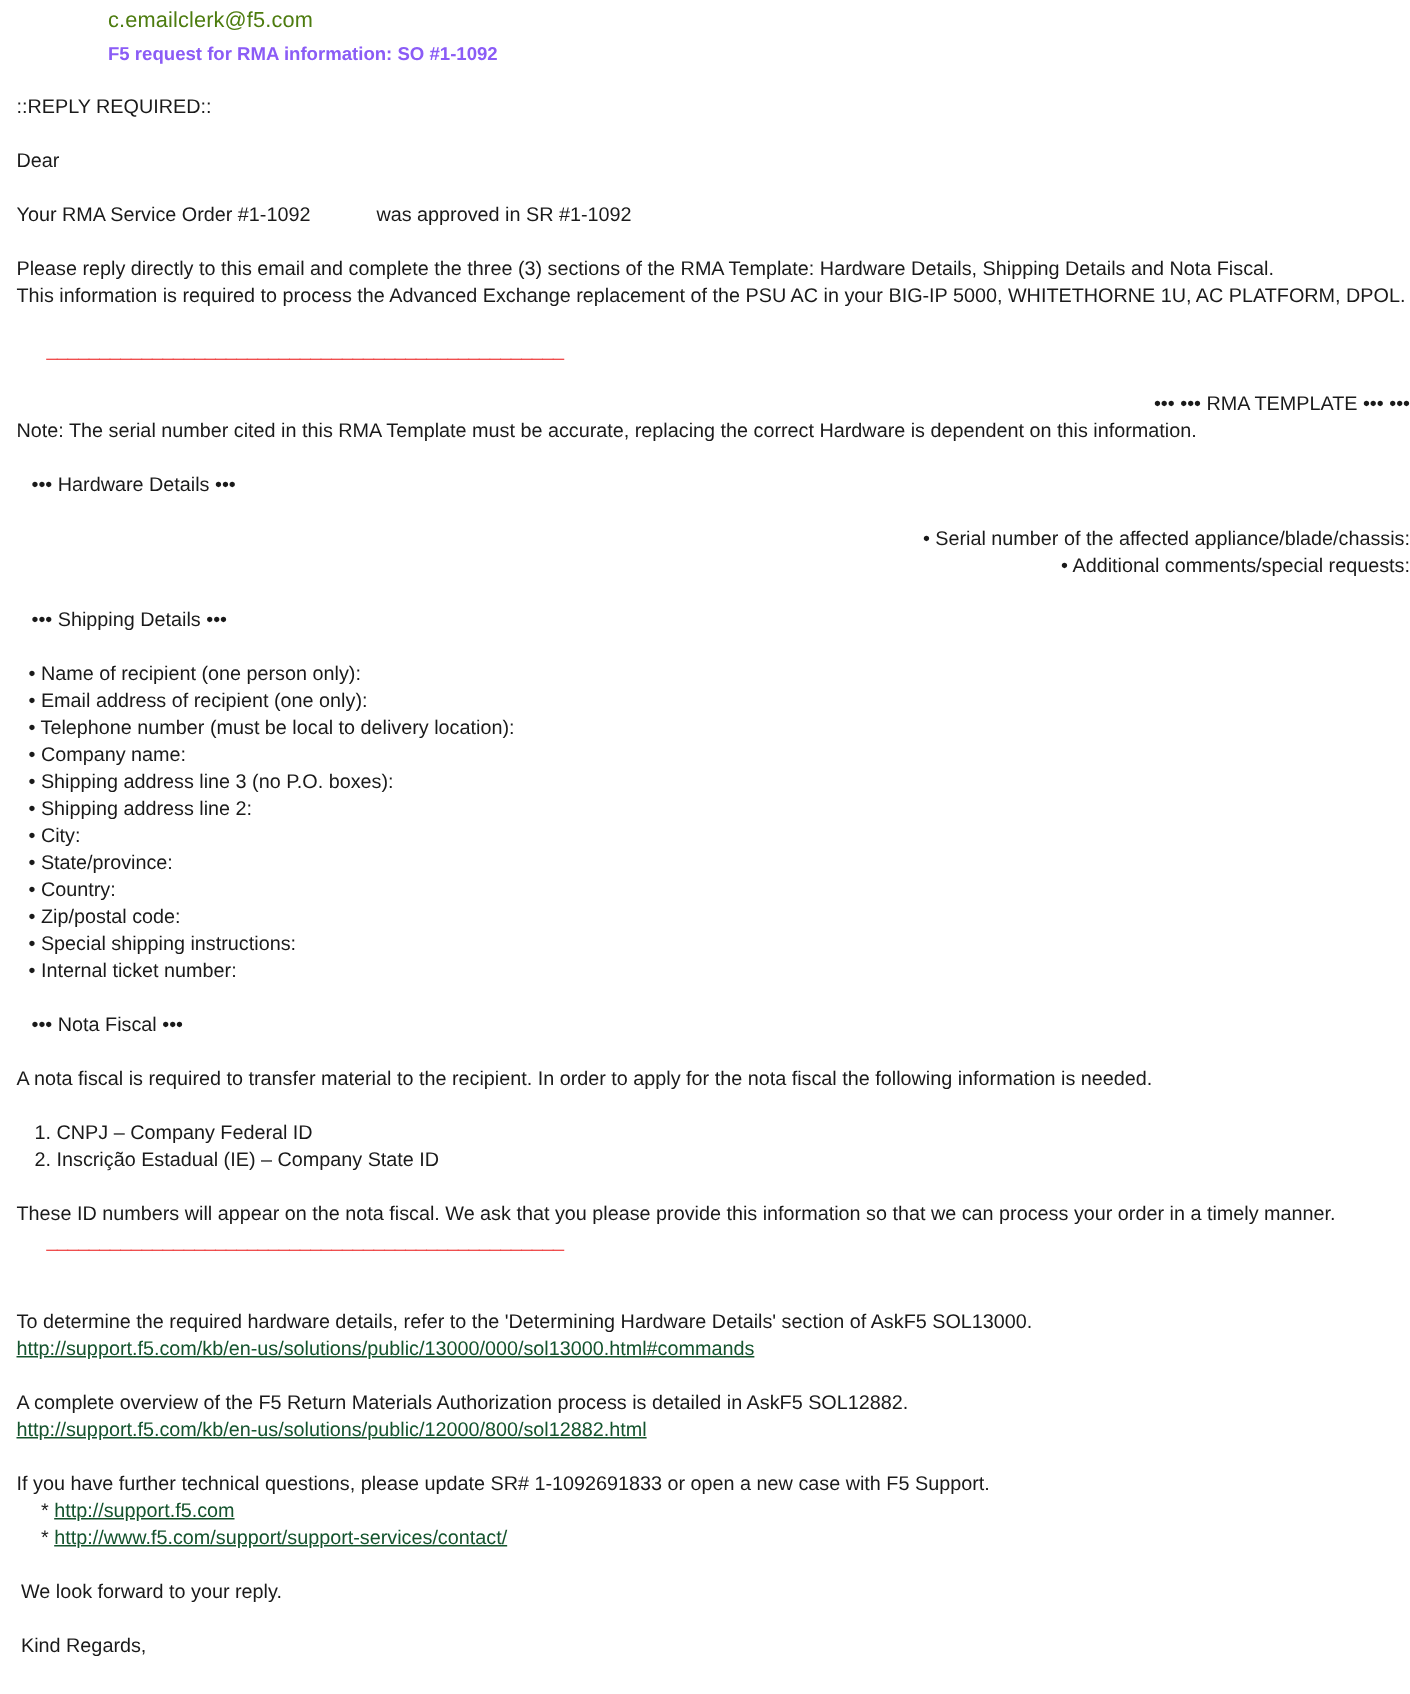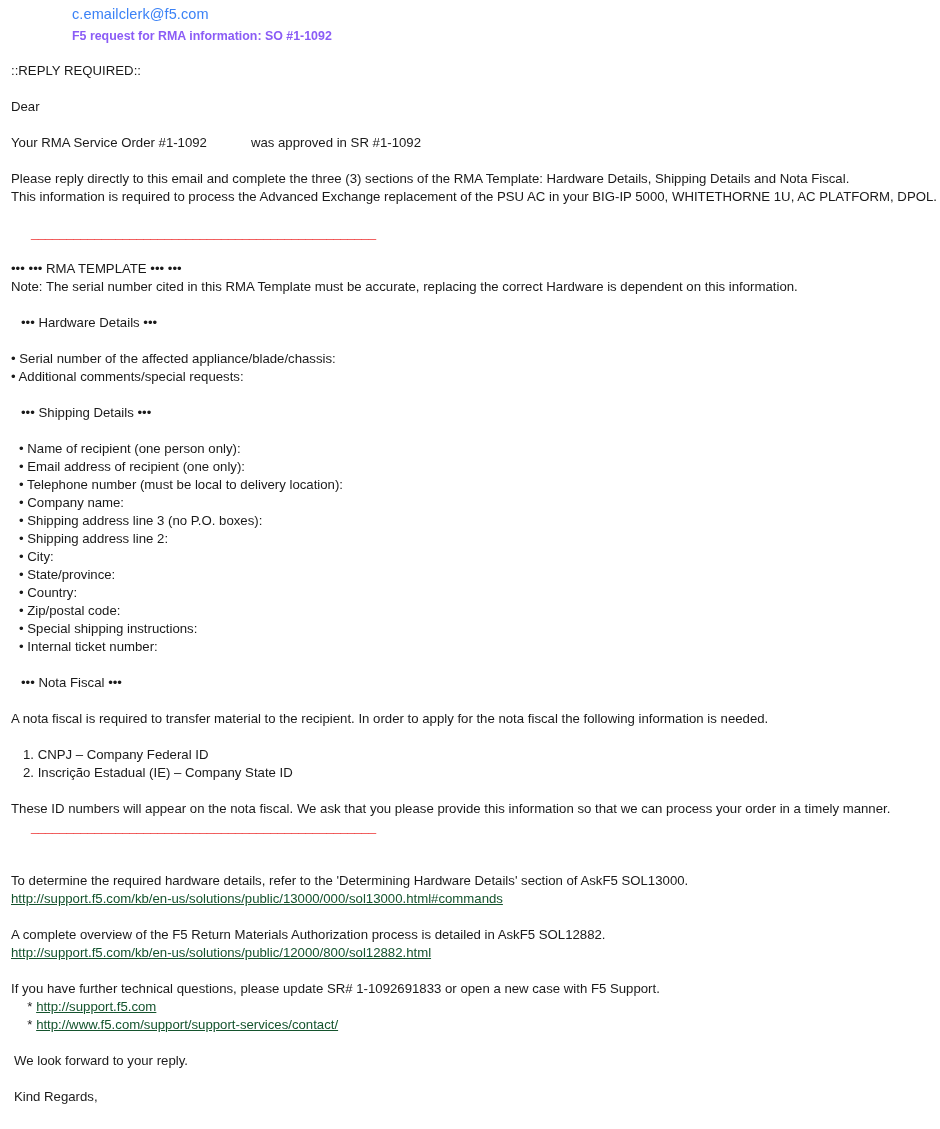--- a/index.html
+++ b/index.html
@@ -22,21 +22,21 @@
     box-sizing: border-box;
     padding: 0;
   }
 
   
   .hdr {
     padding-left: 72px;
     padding-top: 5px;
   }
   .hdr-from {
-    color: #3b82f6;
+    color: #4d7c0f;
     font-size: 14.5px;
     line-height: 18px;
     letter-spacing: 0.1px;
   }
   .hdr-subject {
     color: #8b5cf6;
     font-size: 12.4px;
     font-weight: bold;
     line-height: 18px;
     margin-top: 4px;
@@ -68,20 +68,21 @@
   }
   .bul {
     line-height: 18px;
     padding-left: 8px;
     white-space: pre;
   }
   .bul-tight {
     line-height: 18px;
     padding-left: 0px;
     white-space: pre;
+    text-align: right;
   }
   .num {
     line-height: 18px;
     padding-left: 12px;
     white-space: pre;
   }
   .star {
     line-height: 18px;
     padding-left: 9px;
     white-space: pre;

